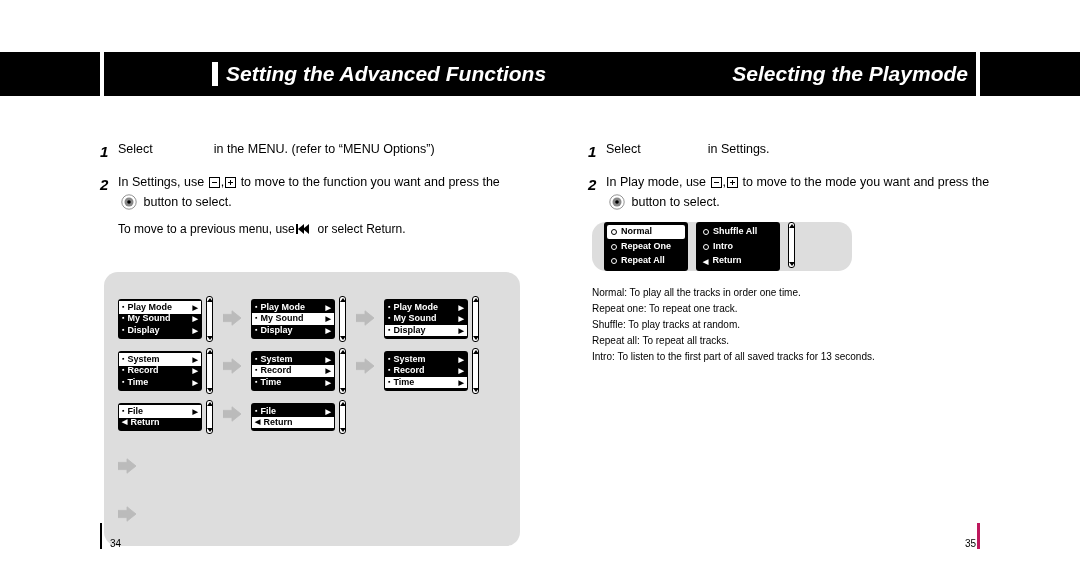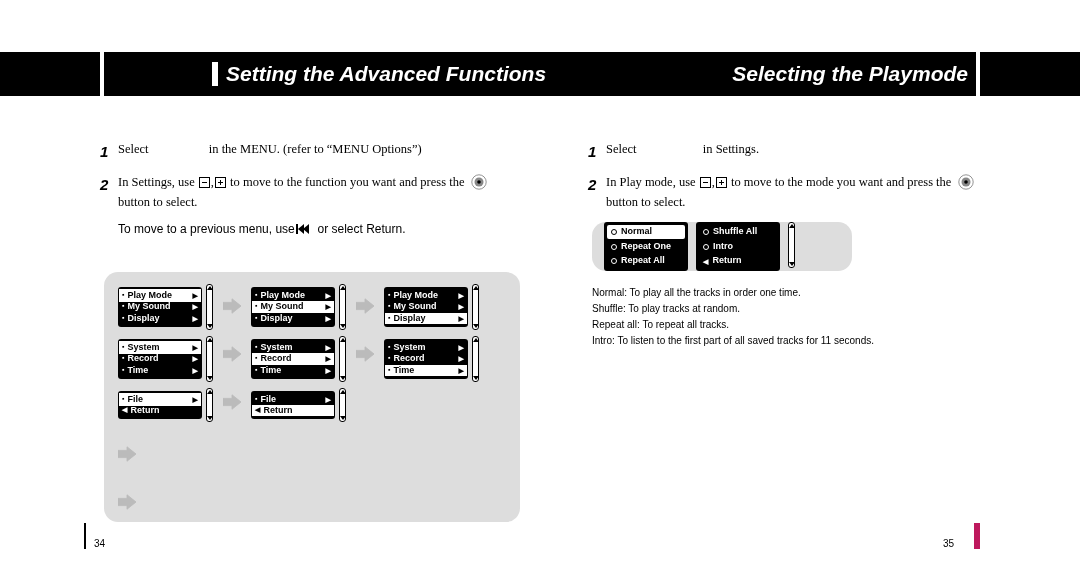--- a/index.html
+++ b/index.html
@@ -42,21 +42,21 @@
   .col {
     position: absolute;
     top: 140px;
     width: 420px;
   }
   .col-left  { left: 100px; }
   .col-right { left: 588px; }
 
   .step { font-size: 12.5px; line-height: 1.55; margin-bottom: 10px; display:flex; }
   .step .num { font-size: 15px; font-weight: bold; font-style: italic; width: 18px; flex-shrink:0; }
-  .step .body { flex:1;font-family:Liberation Serif, serif; }
+  .step .body { flex:1; }
   .gap-word { display:inline-block; width: 54px; }
   .gap-word-s { display:inline-block; width: 60px; }
 
   .minus, .plus {
     display:inline-block; width:11px; height:11px; border:1px solid #000;
     position:relative; vertical-align:-2px; margin:0 1px; font-size:0;
   }
   .minus::after { content:""; position:absolute; left:2px; right:2px; top:4px; height:1px; background:#000;}
   .plus::after  { content:""; position:absolute; left:2px; right:2px; top:4px; height:1px; background:#000;}
   .plus::before { content:""; position:absolute; top:2px; bottom:2px; left:4px; width:1px; background:#000;}
@@ -72,21 +72,21 @@
   }
   .rev-icon2::before, .rev-icon2::after{
     content:""; position:absolute; width:0;height:0; border-top:5px solid transparent; border-bottom:5px solid transparent; border-right:6px solid #000;
   }
   .rev-icon2::before{left:0;}
   .rev-icon2::after{left:5px;}
   .rev-bar{position:absolute; left:-2px; top:0; width:2px; height:10px; background:#000;}
 
   
   .panel {
-    background:#ddd; border-radius:14px; padding:12px 14px; margin-left:4px;
+    background:#ddd; border-radius:14px; padding:24px 14px; margin-left:4px;
     display:flex; align-items:flex-start; gap:10px; flex-wrap:wrap;margin-top:36px;
   }
   .panel .stack { display:flex; flex-direction:column; gap:6px;}
 
   .mini {
     background:#000; color:#fff; font-size:9px; font-weight:bold; width:84px;
     border-radius:3px; padding:3px 4px 3px 4px; line-height:1.25;
   }
   .mini .row { display:flex; justify-content:space-between; align-items:center; }
   .mini .lab::before{ content:"▪"; font-size:7px; margin-right:3px; display:inline-block; transform:translateY(-1px);}
@@ -112,22 +112,22 @@
   .play-box .play-item{ border-radius:2px; background:transparent; line-height:1.3;}
   .play-box .play-item.hl{ background:#fff;}
   .play-wrap{ display:flex; gap:8px; align-items:flex-start;}
 
   .desc { font-size:10px; line-height:1.6; margin-top:14px; margin-left:4px;}
 
   
   .pg-left, .pg-right {
     position:absolute; bottom:38px; font-size:10px;
   }
-  .pg-left { left:84px; border-left:2px solid #000; padding-left:8px; height:26px; display:flex; align-items:flex-end;}
-  .pg-right{ right:100px; border-right:6px solid #be185d; padding-right:20px; height:26px; display:flex; align-items:flex-end;}
+  .pg-left { left:100px; border-left:2px solid #000; padding-left:8px; height:26px; display:flex; align-items:flex-end;}
+  .pg-right{ right:100px; border-right:3px solid #be185d; padding-right:1px; height:26px; display:flex; align-items:flex-end;}
 
 </style>
 </head>
 <body>
 
 <div class="page">
 
   <div class="header-band">
     <div class="hdr-left-wrap">
       <div class="hdr-divider"></div>
@@ -397,23 +397,24 @@
           <div class="play-item back">
               <span>Return</span>
             </div>
         </div>
         <div class="scroll"></div>
       </div>
     </div>
 
     <div class="desc">
       <div>Normal: To play all the tracks in order one time.</div>
+      <div>Repeat one: To repeat one track.</div>
       <div>Shuffle: To play tracks at random.</div>
       <div>Repeat all: To repeat all tracks.</div>
-      <div>Intro: To listen to the first part of all saved tracks for 11 seconds.</div>
+      <div>Intro: To listen to the first part of all saved tracks for 13 seconds.</div>
     </div>
   </div>
 
   <div class="pg-left">
       <span>34</span>
     </div>
   <div class="pg-right">
       <span>35</span>
     </div>
 

